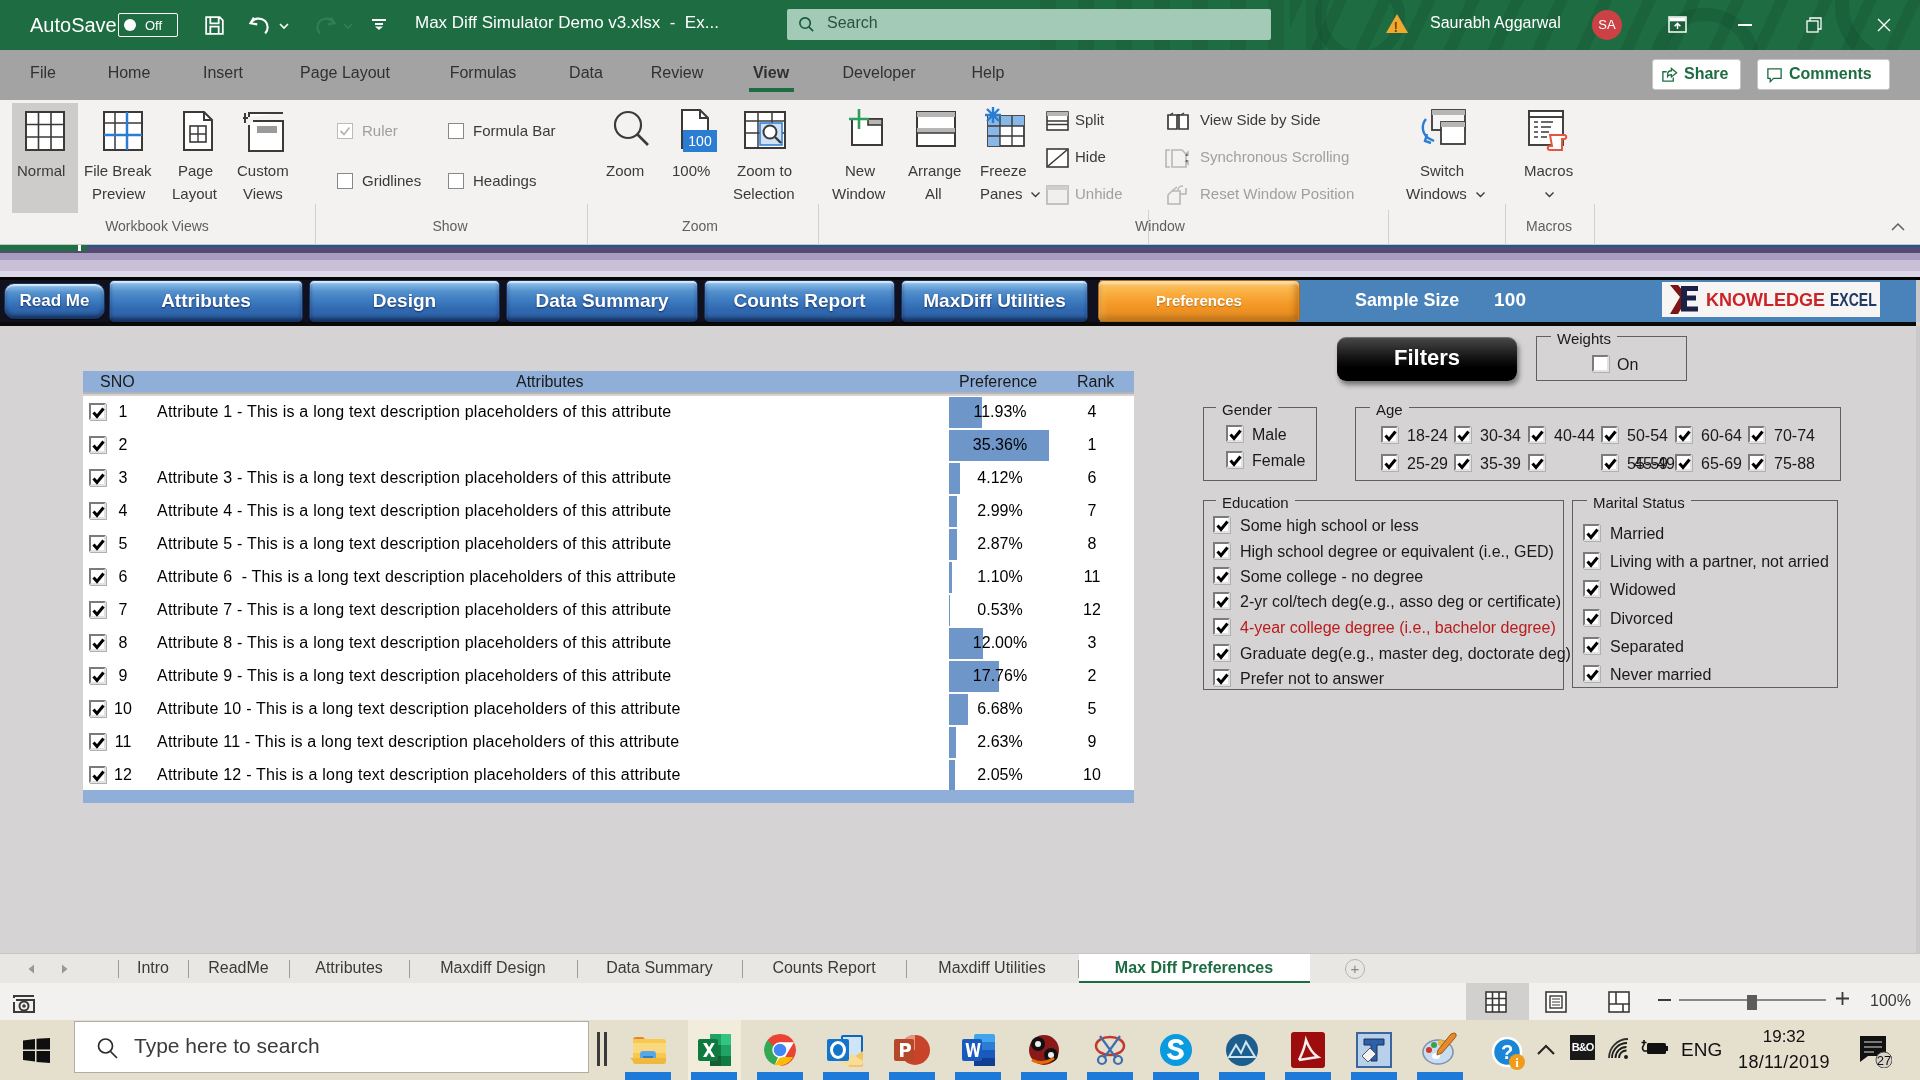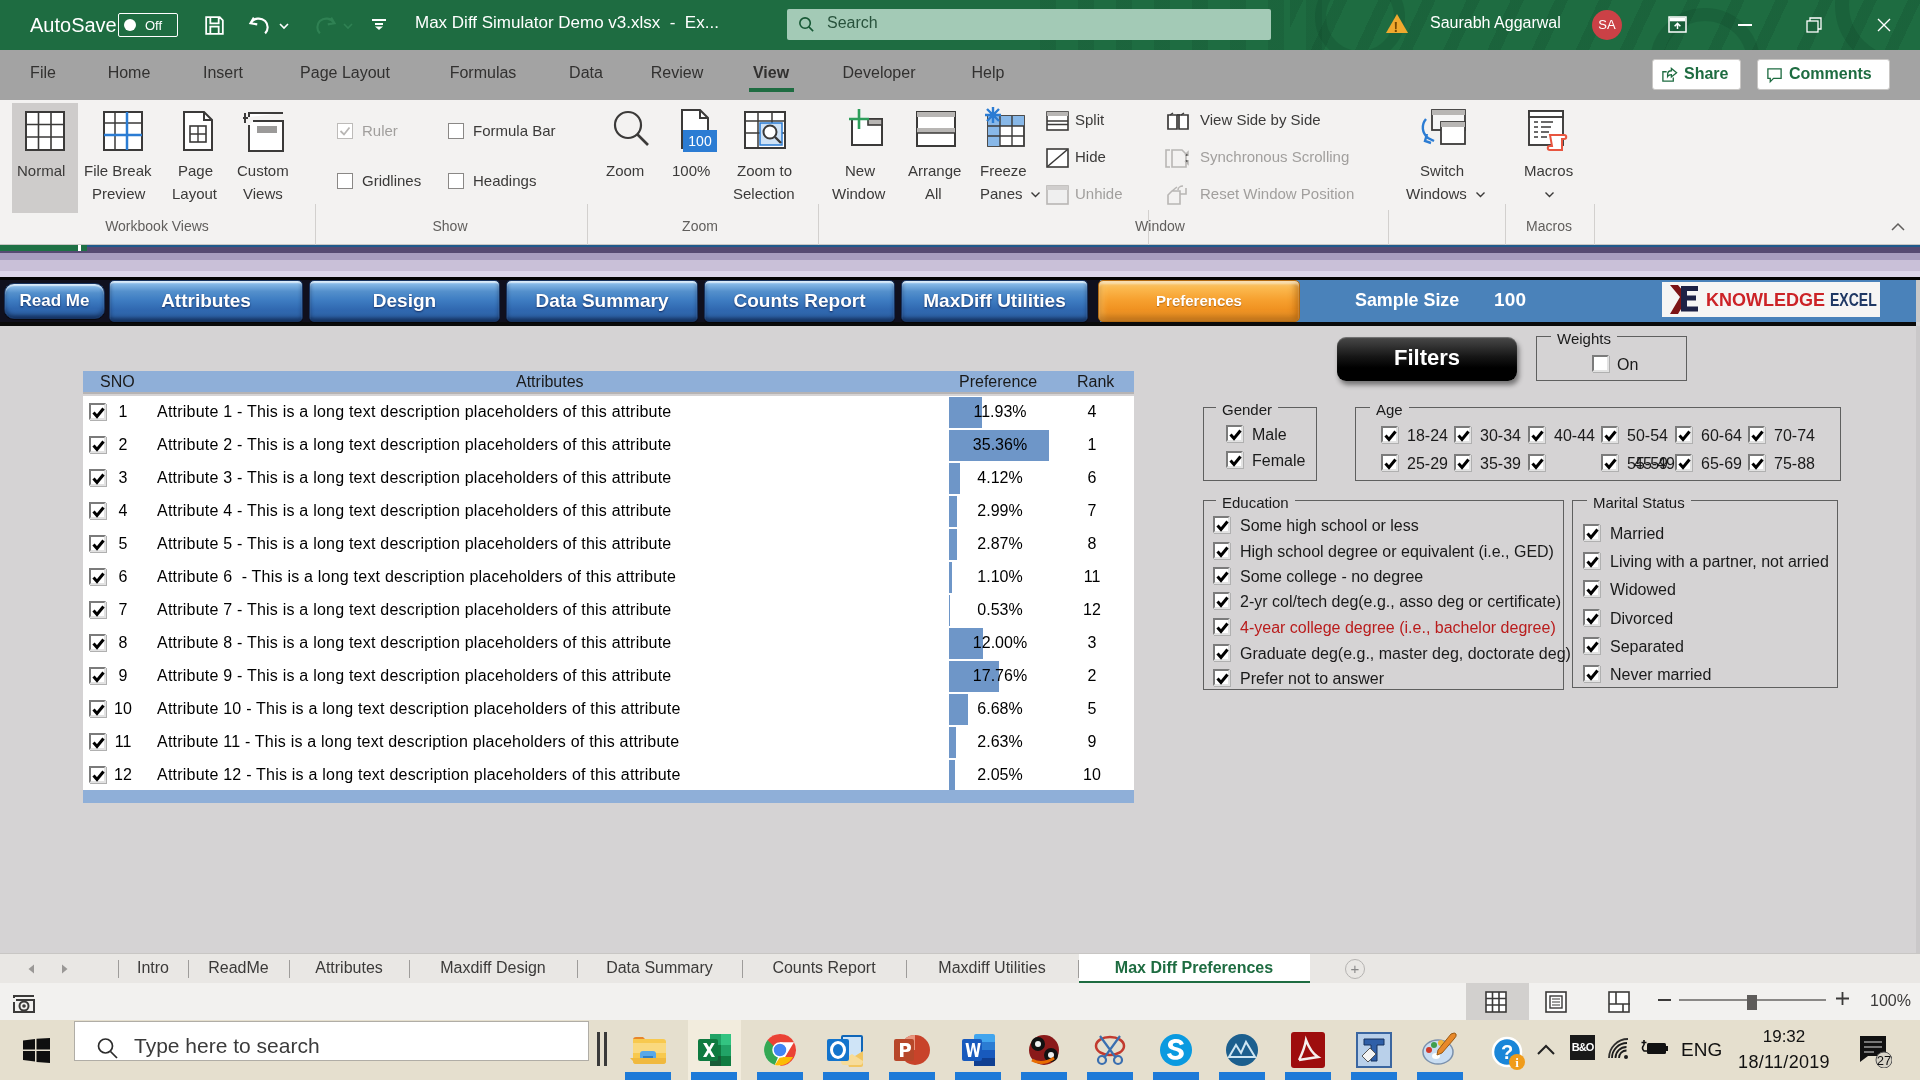--- a/index.html
+++ b/index.html
@@ -341,21 +341,20 @@
 <div class="a" style="left:877px;top:7px;width:80px;text-align:center;font-size:16px;color:#000">11.93%</div>
 <div class="a" style="left:989px;top:7px;width:40px;text-align:center;font-size:16px;color:#000">4</div>
 </div>
 <div class="a" style="left:0;top:33px;width:1051px;height:33px">
 <div class="cb" style="left:6px;top:7px">
             <svg width="15" height="14" viewBox="0 0 15 14">
               <path d="M2.5 6.5 L6 10.5 L12.5 2.5" fill="none" stroke="#000" stroke-width="3"></path>
             </svg>
           </div>
 <div class="a" style="left:30px;top:7px;width:20px;text-align:center;font-size:16px;color:#000">2</div>
-<div class="a" style="left:74px;top:7px;font-size:16px;color:#000;white-space:nowrap;letter-spacing:.22px">Attribute 2 - This is a long text description placeholders of this attribute</div>
 <div class="a" style="left:865.75px;top:1px;width:100.0px;height:31px;background:#6e96c8"></div>
 <div class="a" style="left:877px;top:7px;width:80px;text-align:center;font-size:16px;color:#000">35.36%</div>
 <div class="a" style="left:989px;top:7px;width:40px;text-align:center;font-size:16px;color:#000">1</div>
 </div>
 <div class="a" style="left:0;top:66px;width:1051px;height:33px">
 <div class="cb" style="left:6px;top:7px">
             <svg width="15" height="14" viewBox="0 0 15 14">
               <path d="M2.5 6.5 L6 10.5 L12.5 2.5" fill="none" stroke="#000" stroke-width="3"></path>
             </svg>
           </div>
@@ -702,21 +701,21 @@
 <div class="a" style="left:1747px;top:12px;width:10px;height:15px;background:#5e5c5a"></div>
 <div class="a" style="left:1836px;top:8px;width:13px;height:13px"><svg width="13" height="13" viewBox="0 0 13 13">
         <path d="M6.5 0 v13 M0 6.5 h13" stroke="#3b3a39" stroke-width="1.8"></path>
       </svg></div>
 <div class="a" style="left:1870px;top:9px;font-size:16px;color:#3b3a39">100%</div>
 </div>
 <div class="a" style="left:0;top:1020px;width:1920px;height:60px;background:#e5dfce">
 <svg class="a" style="left:23px;top:18px" width="27" height="25" viewBox="0 0 27 25">
       <path d="M0 2.5 L12 1 V11.5 H0 Z M13.5 0.8 L27 0 V11.5 H13.5 Z M0 13 H12 V23.5 L0 22 Z M13.5 13 H27 V25 L13.5 24 Z" fill="#0f0f0f"></path>
     </svg>
-<div class="a" style="left:74px;top:1px;width:515px;height:40px;background:#fff;border:1px solid #b0ada6">
+<div class="a" style="left:74px;top:1px;width:515px;height:52px;background:#fff;border:1px solid #b0ada6">
 <svg class="a" style="left:21px;top:15px" width="22" height="22" viewBox="0 0 22 22">
         <circle cx="9.5" cy="9" r="7" fill="none" stroke="#2b2b2b" stroke-width="1.7"></circle>
         <path d="M14.5 14.5 L21 21" stroke="#2b2b2b" stroke-width="1.7"></path>
       </svg>
 <div class="a" style="left:59px;top:12px;font-size:21px;color:#3b3b3b">Type here to search</div>
 </div>
 <div class="a" style="left:597px;top:12px;width:2.5px;height:34px;background:#3a3a3a"></div>
 <div class="a" style="left:604px;top:12px;width:2.5px;height:34px;background:#3a3a3a"></div>
 <div class="a" style="left:688px;top:0;width:53px;height:60px;background:#f2ecdd"></div>
 <div class="a" style="left:648px;top:12px;transform:translateX(-50%) ;width:38px;height:36px;display:flex;align-items:center;justify-content:center">

